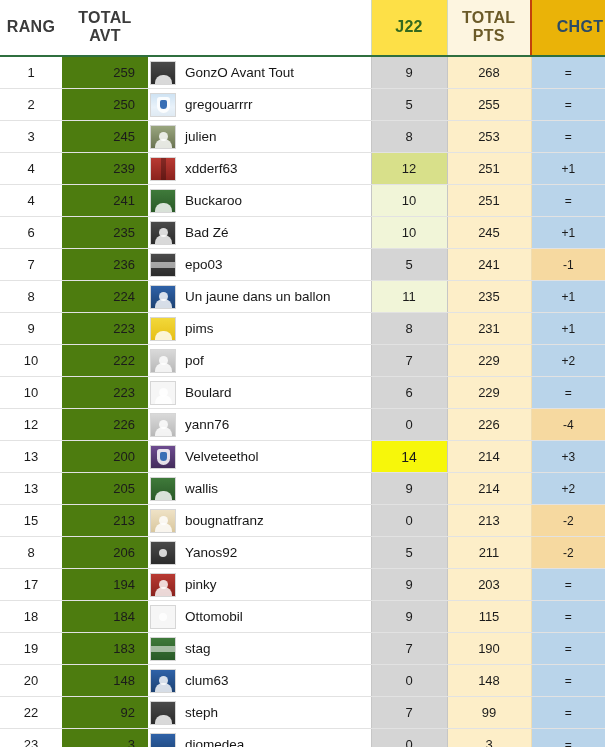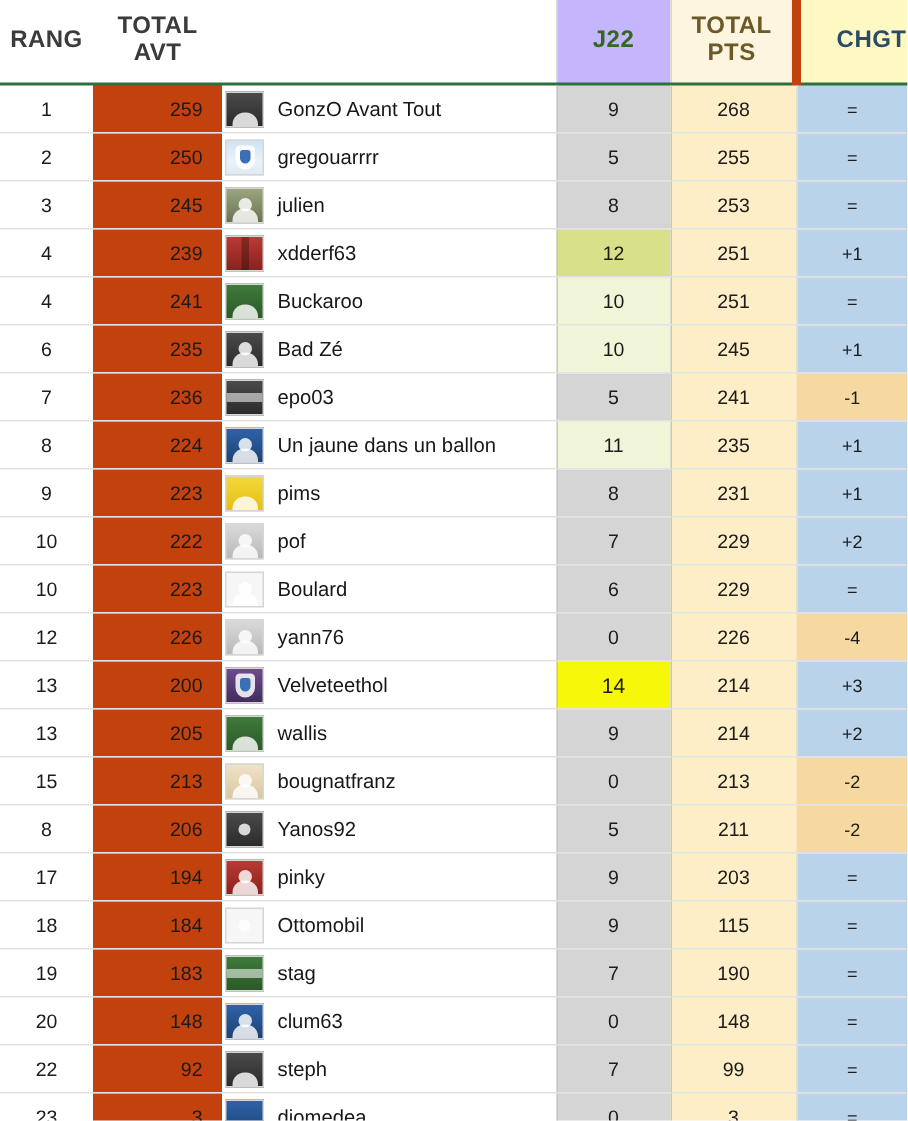--- a/index.html
+++ b/index.html
@@ -32,56 +32,56 @@
     color: #3b3b3b;
     letter-spacing: 0.3px;
     padding: 9px 0 10px 0;
     border-bottom: 2px solid #2f6f3f;
     background: #ffffff;
     text-align: center;
     vertical-align: middle;
   }
   thead th.th-rang { border-bottom-color: #2f6f3f; }
   thead th.th-j22 {
-    background: #c4b5fd;
+    background: #fde047;
     color: #33691e;
     border-left: 1px solid #cfd8c0;
     border-right: 1px solid #cfd8c0;
     margin-left: 28px;
   }
   thead th.th-pts {
     background: #fdf5e0;
     color: #6b5a28;
     border-left: 1px solid #ead9b0;
     border-right: 1px solid #ead9b0;
   }
   thead th.th-chgt {
-    background: #fef9c3;
+    background: #eab308;
     color: #2b4b66;
-    border-left: 6px solid #c2410c;
+    border-left: 2px solid #c2410c;
     padding-left: 23px;
   }
   thead th.th-empty { background: #ffffff; }
 
   tbody td {
     font-size: 13px;
     color: #1b1b1b;
     height: 31px;
     padding: 0;
     border-bottom: 1px solid #e2e2e2;
     vertical-align: middle;
   }
   td.rang {
     text-align: center;
     background: #ffffff;
   }
   td.avt {
     text-align: right;
     padding-right: 13px;
-    background: #c2410c;
+    background: #4d7c0f;
   }
   td.avatar {
     background: #ffffff;
     text-align: center;
     padding: 0;
   }
   td.name {
     background: #ffffff;
     padding-left: 7px;
     font-size: 13.5px;

